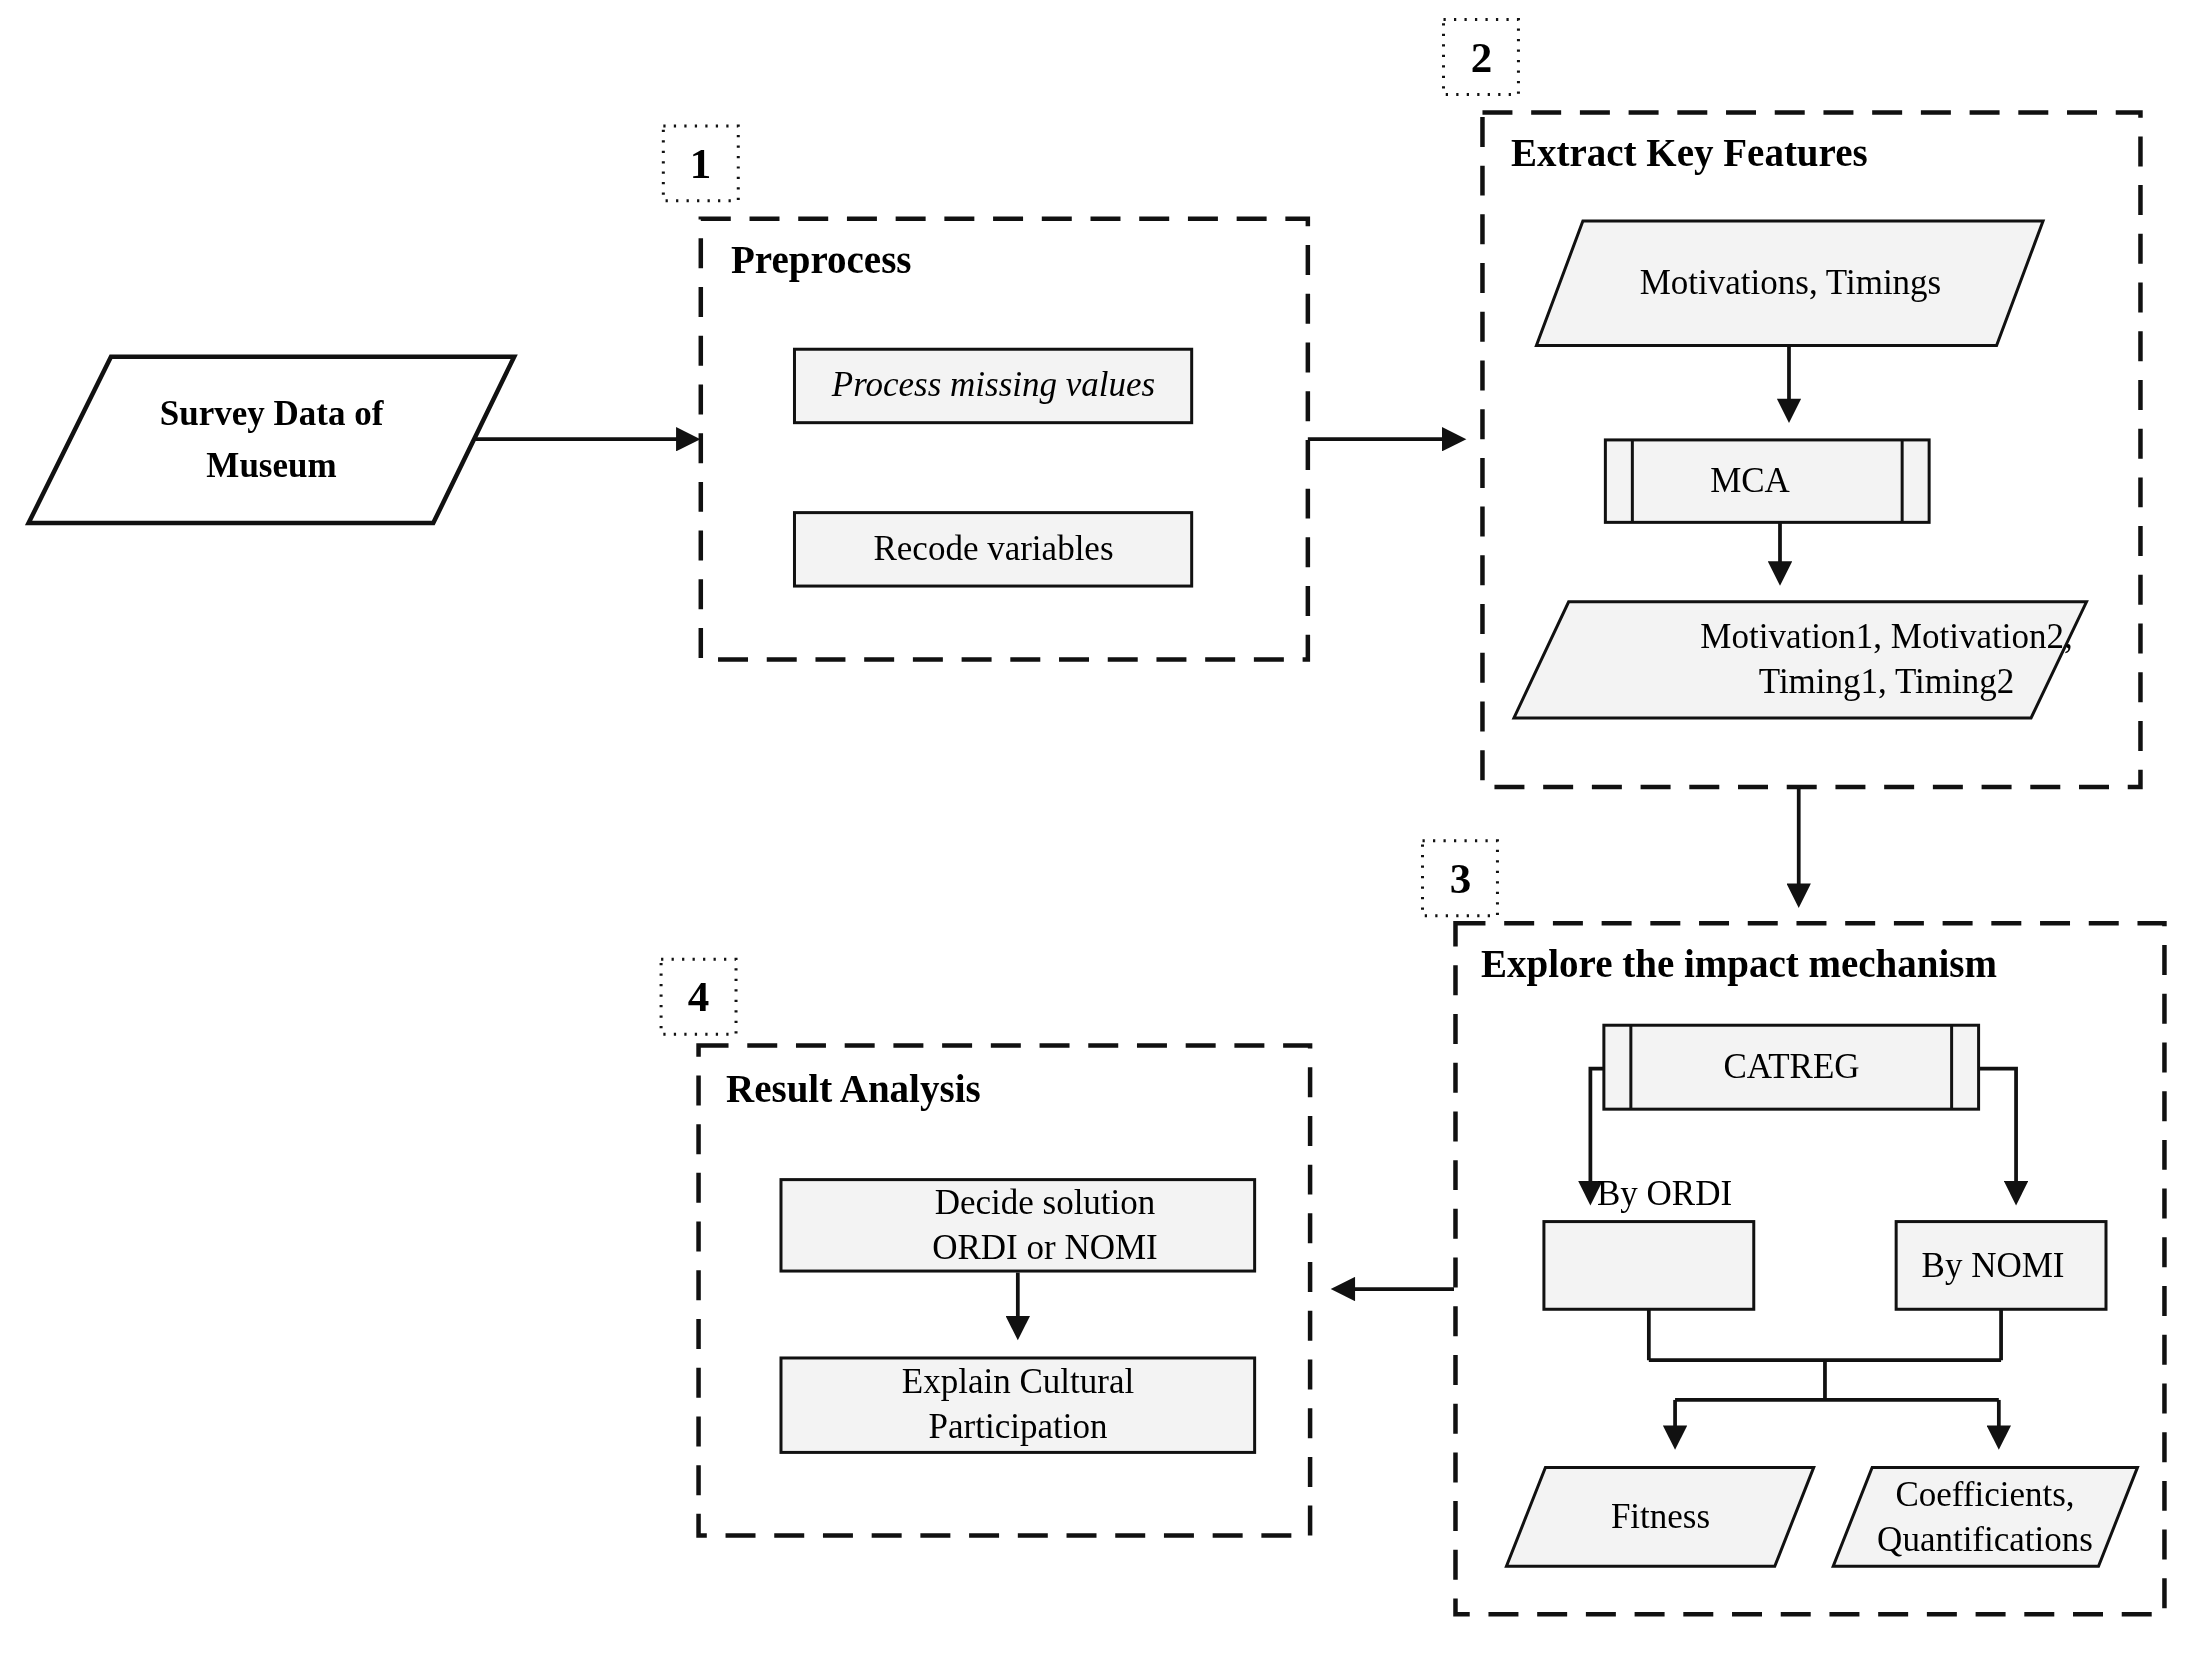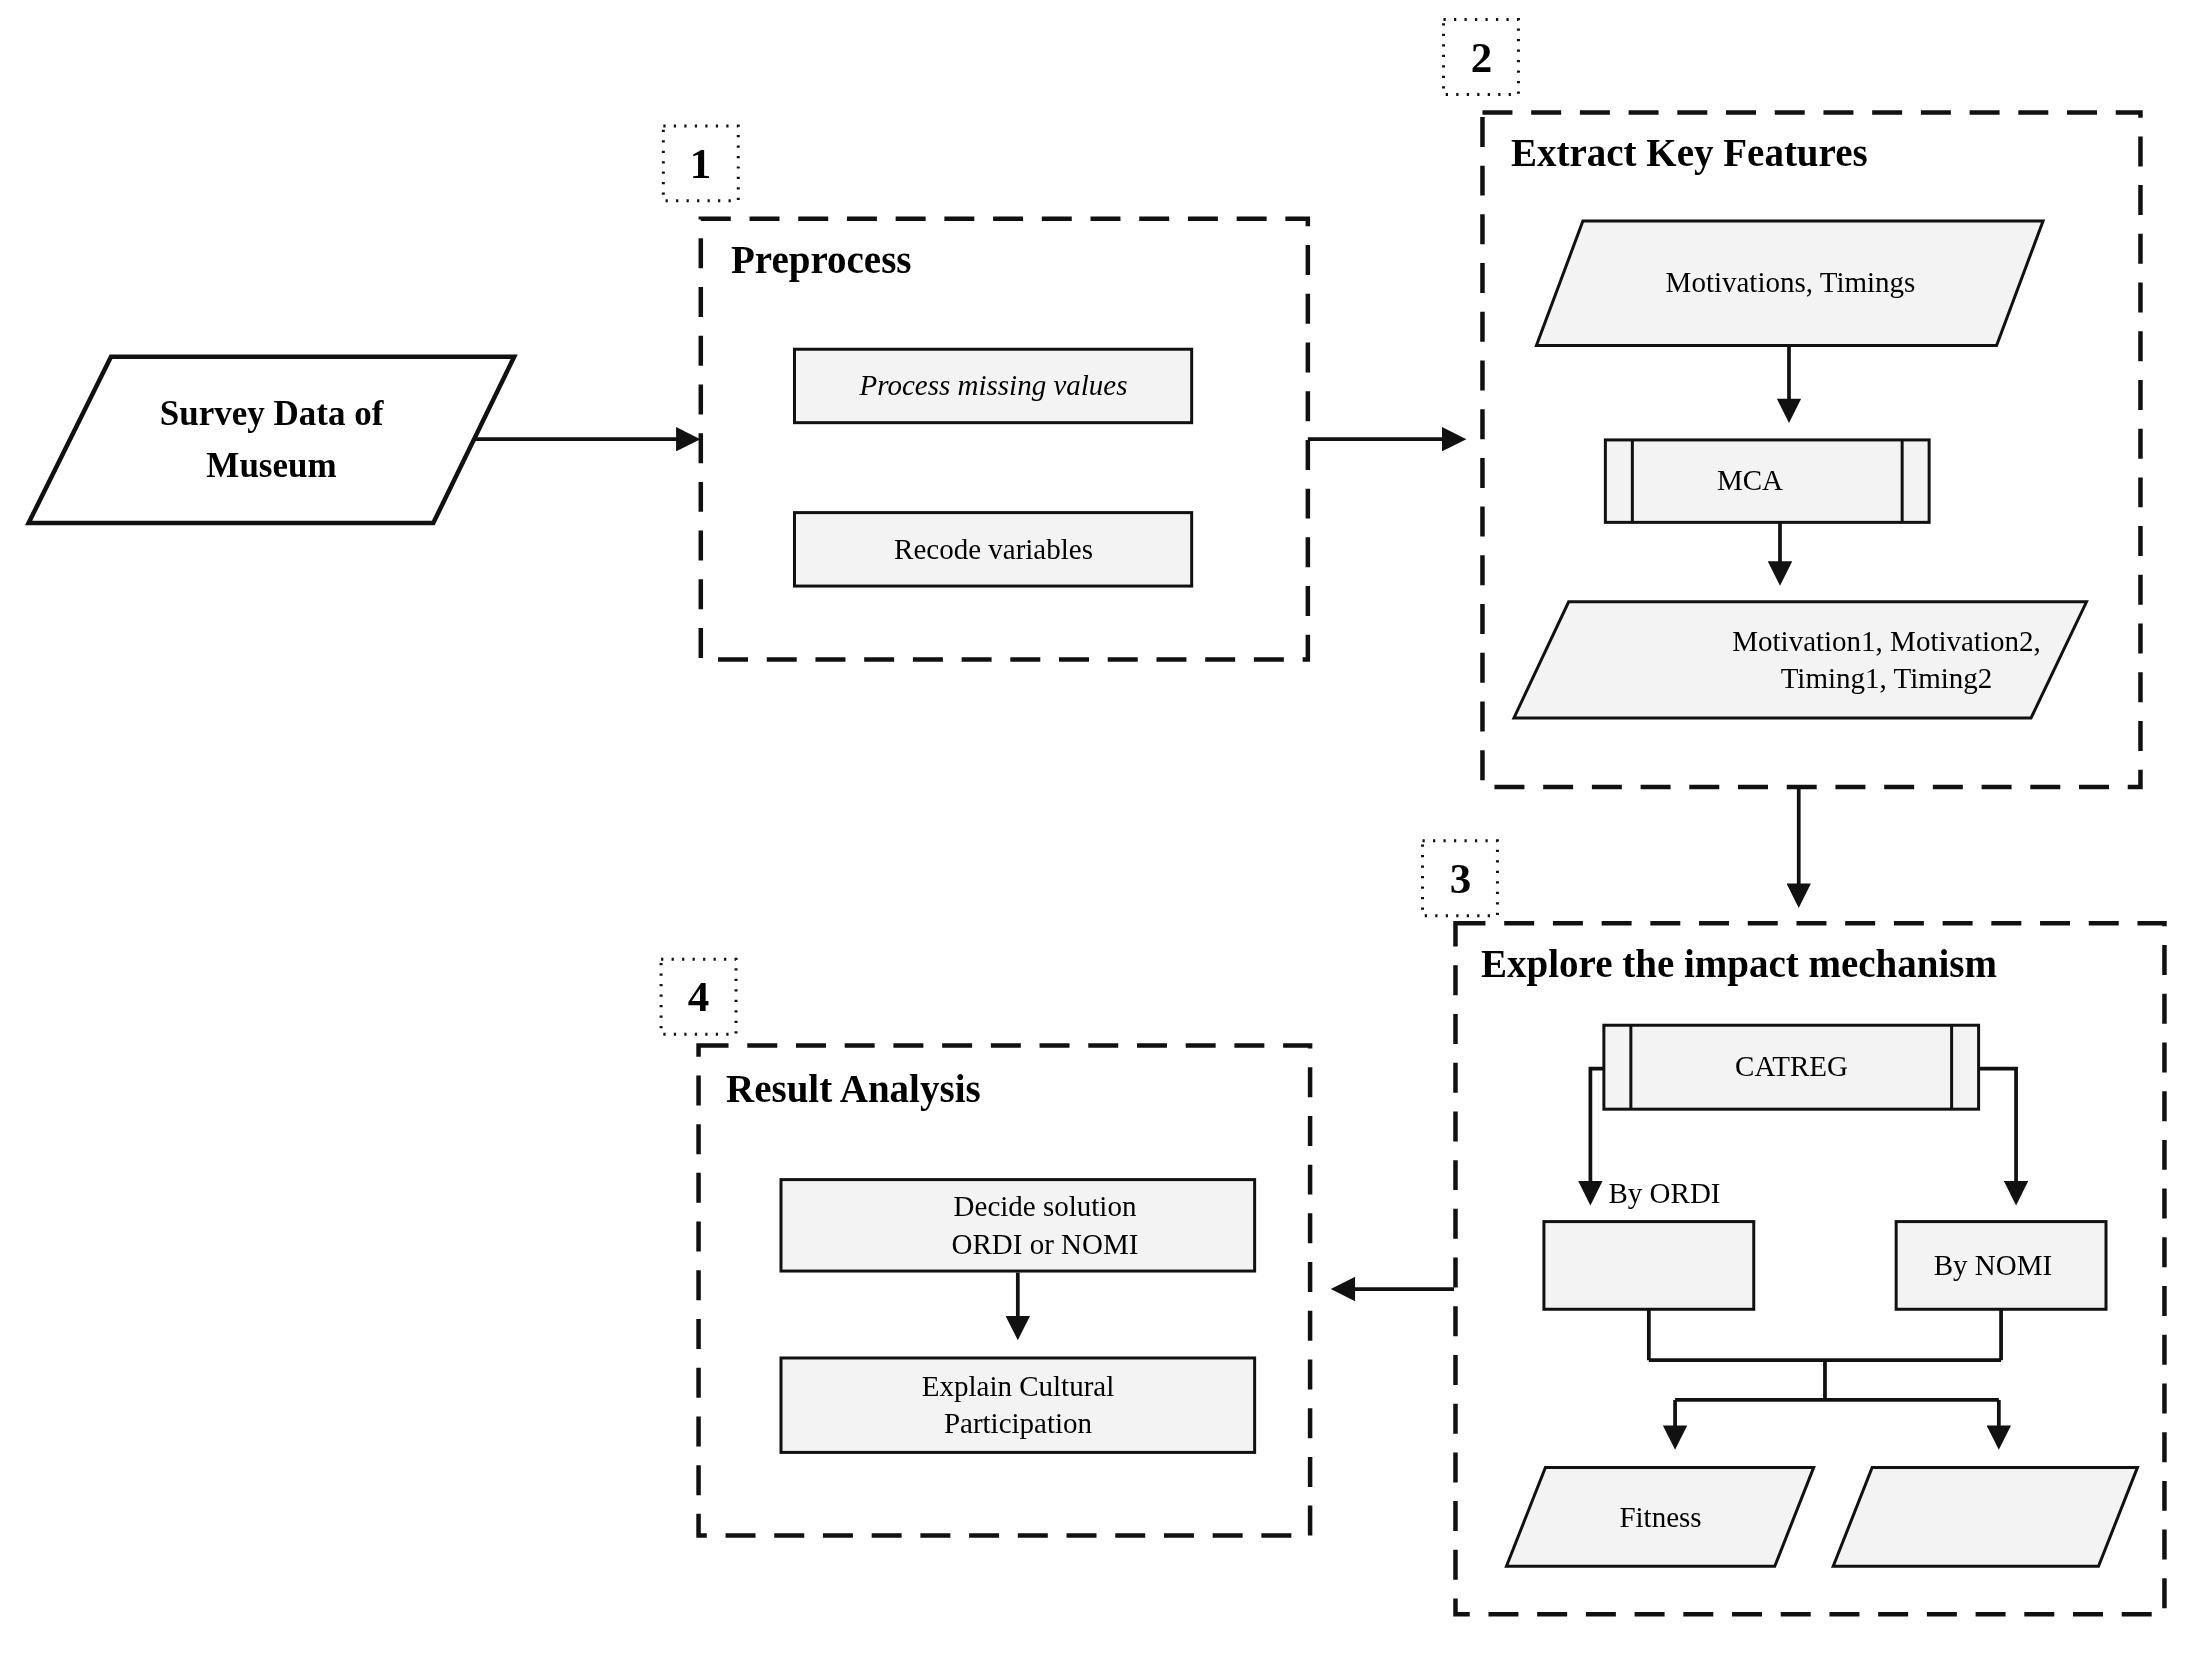--- a/index.html
+++ b/index.html
@@ -14,21 +14,21 @@
   }
   .layer{position:absolute;left:0;top:0;}
   .txt{
     position:absolute;
     display:flex;
     align-items:center;
     justify-content:center;
     text-align:center;
     white-space:pre-line;
   }
-  .node-label{font-size:29px;line-height:1.28;}
+  .node-label{font-size:35px;line-height:1.28;}
   .source-label{font-weight:bold;font-size:35px;line-height:1.5;}
   .step-title{
     position:absolute;
     font-weight:bold;
     font-size:39px;
     white-space:nowrap;
   }
   .step-num{font-weight:bold;font-size:43px;}
 </style>
 </head>
@@ -114,20 +114,22 @@
 
   <div class="txt node-label" style="left:1537px;top:221px;width:507px;height:124px;">Motivations, Timings</div>
   <div class="txt node-label" style="left:1606px;top:440px;width:288px;height:82px;">MCA</div>
   <div class="txt node-label" style="left:1600px;top:602px;width:573px;height:116px;">Motivation1, Motivation2,
 Timing1, Timing2</div>
 
   <div class="txt node-label" style="left:1604px;top:1025px;width:375px;height:84px;">CATREG</div>
   <div class="txt node-label" style="left:1544px;top:1150px;width:241px;height:88px;">By ORDI</div>
   <div class="txt node-label" style="left:1896px;top:1222px;width:194px;height:88px;">By NOMI</div>
   <div class="txt node-label" style="left:1507px;top:1468px;width:307px;height:99px;">Fitness</div>
+  <div class="txt node-label" style="left:1833px;top:1468px;width:304px;height:99px;">Coefficients,
+Quantifications</div>
 
   <div class="txt node-label" style="left:781px;top:1180px;width:474px;height:91px;padding-left:27px;">Decide solution
 ORDI or NOMI</div>
   <div class="txt node-label" style="left:781px;top:1358px;width:474px;height:94px;">Explain Cultural
 Participation</div>
 
 </div>
 
 
 </body></html>

